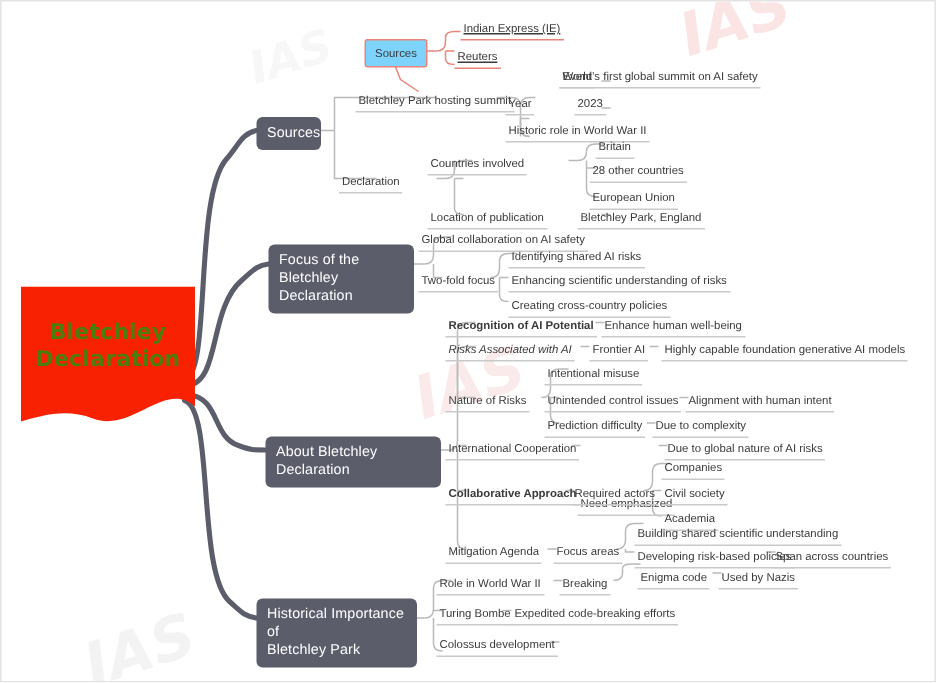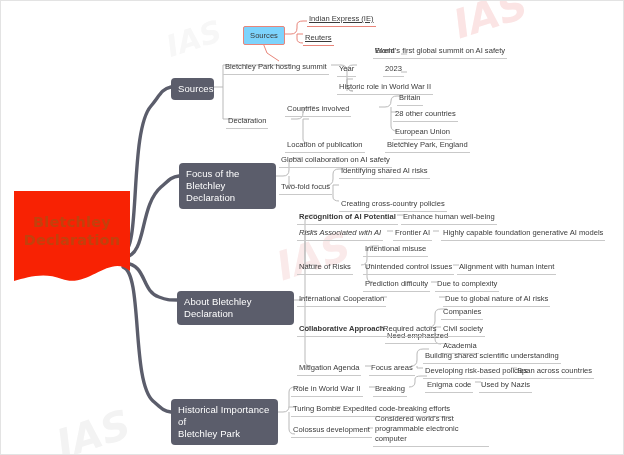--- a/index.html
+++ b/index.html
@@ -48,21 +48,21 @@
     top: 190px;
     width: 116px;
     height: 98px;
   }
   #root-node svg { position:absolute; left:0; top:0; }
   #root-label {
     position: absolute;
     left: 0; top: 22px;
     width: 116px;
     text-align: center;
-    color: #c2410c;
+    color: #4d7c0f;
     font-family: "DejaVu Sans", sans-serif;
     font-weight: bold;
     font-size: 14.5px;
     line-height: 18px;
     letter-spacing: 0.2px;
   }
 
   
   .l1 {
     position: absolute;
@@ -250,39 +250,40 @@
     <div>Historical Importance of</div>
     <div>Bletchley Park</div>
   </div>
 
   <div id="sources-box">
     <span>Sources</span>
   </div>
   <div class="leaf red" style="left:306px; top:13px;">Indian Express (IE)</div>
   <div class="leaf red" style="left:302px; top:32px;">Reuters</div>
 
-  <div class="leaf" style="left:222px; top:61px;">Bletchley Park hosting summit</div>
+  <div class="leaf" style="left:236px; top:61px;">Bletchley Park hosting summit</div>
 
   <div class="leaf" style="left:352px; top:45px;margin-left:20px;">Event</div>
   <div class="leaf" style="left:372px; top:45px;">World’s first global summit on AI safety</div>
   <div class="leaf" style="left:336px; top:63px;">Year</div>
   <div class="leaf" style="left:382px; top:63px;">2023</div>
   <div class="leaf" style="left:336px; top:81px;">Historic role in World War II</div>
 
   <div class="leaf" style="left:225px; top:115px;">Declaration</div>
   <div class="leaf" style="left:284px; top:103px;">Countries involved</div>
   <div class="leaf" style="left:396px; top:92px;">Britain</div>
   <div class="leaf" style="left:392px; top:108px;">28 other countries</div>
   <div class="leaf" style="left:392px; top:126px;">European Union</div>
   <div class="leaf" style="left:284px; top:139px;">Location of publication</div>
   <div class="leaf" style="left:384px; top:139px;">Bletchley Park, England</div>
 
   <div class="leaf" style="left:278px; top:154px;">Global collaboration on AI safety</div>
   <div class="leaf" style="left:278px; top:181px;">Two-fold focus</div>
   <div class="leaf" style="left:338px; top:165px;">Identifying shared AI risks</div>
+  <div class="leaf" style="left:338px; top:181px;">Enhancing scientific understanding of risks</div>
   <div class="leaf" style="left:338px; top:198px;">Creating cross-country policies</div>
 
   <div class="leaf" style="left:296px; top:211px;font-weight:bold;">Recognition of AI Potential</div>
   <div class="leaf" style="left:400px; top:211px;">Enhance human well-being</div>
 
   <div class="leaf" style="left:296px; top:227px;font-style:italic;">Risks Associated with AI</div>
   <div class="leaf" style="left:392px; top:227px;">Frontier AI</div>
   <div class="leaf" style="left:440px; top:227px;">Highly capable foundation generative AI models</div>
 
   <div class="leaf" style="left:296px; top:261px;">Nature of Risks</div>
@@ -310,15 +311,14 @@
 
   <div class="leaf" style="left:290px; top:383px;">Role in World War II</div>
   <div class="leaf" style="left:372px; top:383px;">Breaking</div>
   <div class="leaf" style="left:424px; top:379px;">Enigma code</div>
   <div class="leaf" style="left:478px; top:379px;">Used by Nazis</div>
 
   <div class="leaf" style="left:290px; top:403px;">Turing Bombe</div>
   <div class="leaf" style="left:340px; top:403px;">Expedited code-breaking efforts</div>
 
   <div class="leaf" style="left:290px; top:424px;">Colossus development</div>
-  <div class="leaf wrap" style="left:372px; top:413px; width:116px;">Considered world’s first programmable electronic computer</div>
 
 </div>
 
 </body></html>

